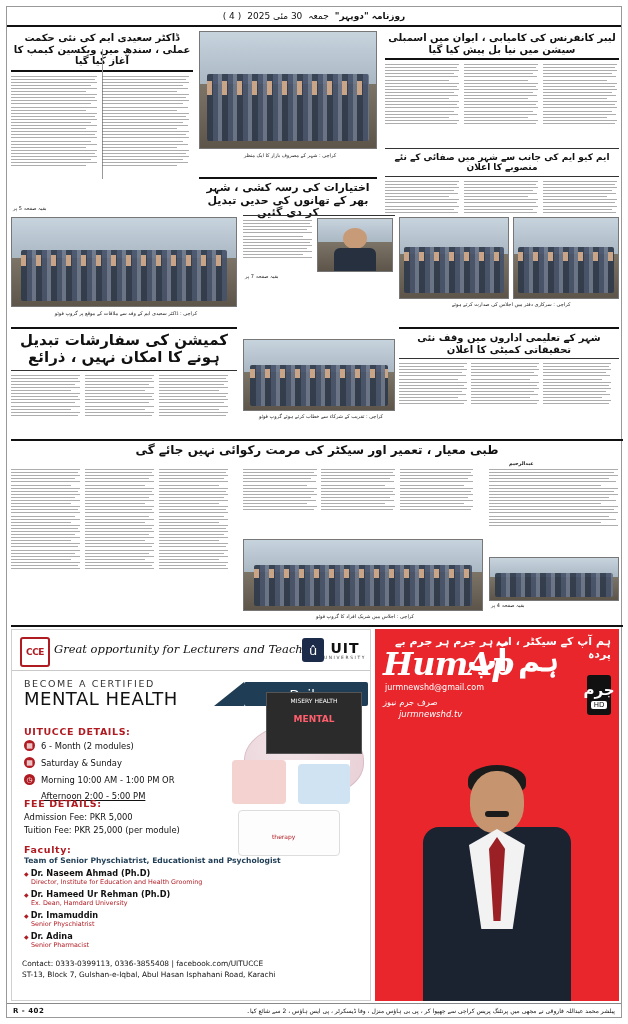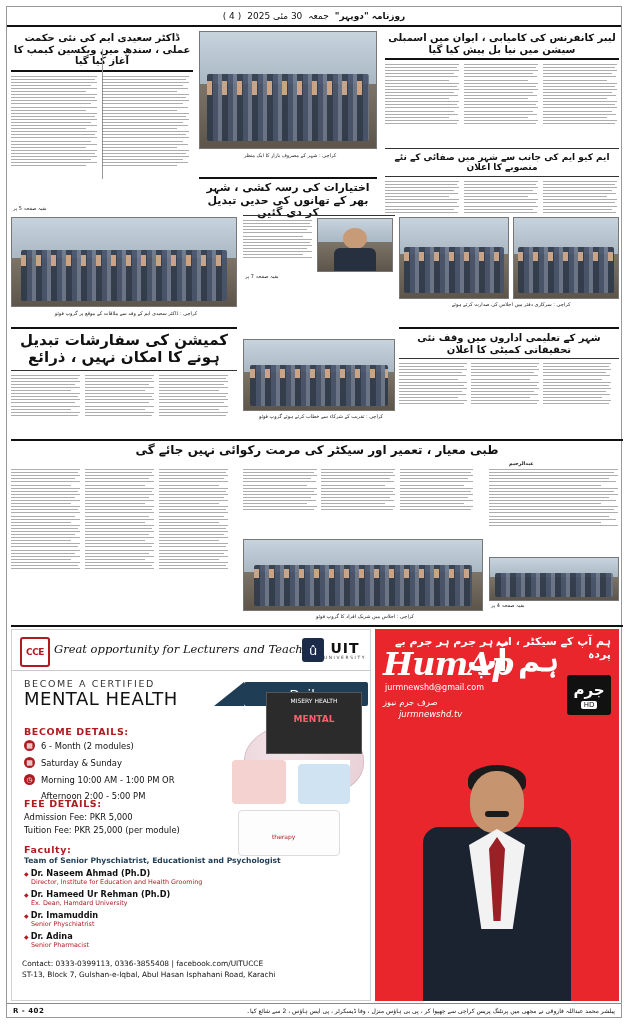--- a/index.html
+++ b/index.html
@@ -138,21 +138,21 @@
     position:absolute;left:8px;top:16px;font-size:32px;color:#fff;font-weight:bold;
     font-family:"DejaVu Serif",serif;font-style:italic;letter-spacing:-1px;
   }
   .humapUrduBig{
     position:absolute;right:60px;top:14px;font-size:30px;color:#fff;font-weight:bold;direction:rtl;
   }
   .mailTxt{position:absolute;left:10px;top:54px;font-size:8px;color:#fff;}
   .siteTxt{position:absolute;left:24px;top:80px;font-size:8.5px;color:#fff;font-style:italic;}
   .onlyTxt{position:absolute;left:8px;top:68px;font-size:8.5px;color:#fff;direction:rtl;}
   .jurmBadge{
-    position:absolute;right:8px;top:46px;width:44px;height:40px;background:#111;color:#fff;
+    position:absolute;right:8px;top:46px;width:24px;height:40px;background:#111;color:#fff;
     display:flex;flex-direction:column;align-items:center;justify-content:center;border-radius:3px;
   }
   .jurmBadge .j{font-size:15px;font-weight:bold;}
   .jurmBadge .hd{font-size:7px;background:#fff;color:#111;padding:0 3px;border-radius:2px;margin-top:2px;}
   .anchor{
     position:absolute;left:50%;transform:translateX(-50%);bottom:0;width:150px;height:236px;
   }
   .anchor .head{position:absolute;left:50%;transform:translateX(-50%);top:6px;width:54px;height:62px;
     background:#c79470;border-radius:48% 48% 44% 44%;}
   .anchor .hair{position:absolute;left:50%;transform:translateX(-50%);top:0;width:58px;height:30px;
@@ -775,35 +775,35 @@
       <div class="uitText">
         <b>UIT</b>
         <small>UNIVERSITY</small>
       </div>
       <div class="adDivider"></div>
 
       <div class="becomeTxt">BECOME A CERTIFIED</div>
       <div class="mentalTxt">MENTAL HEALTH</div>
       <div class="dailyTab">Daily</div>
 
-      <div class="progTitle">BECOME DETAILS:</div>
+      <div class="progTitle">UITUCCE DETAILS:</div>
       <div class="plist">
         <div class="pitem">
           <span class="bullet">▦</span>
           <span>6 - Month (2 modules)</span>
         </div>
         <div class="pitem">
           <span class="bullet">▦</span>
           <span>Saturday &amp; Sunday</span>
         </div>
         <div class="pitem">
           <span class="bullet">◷</span>
           <span>Morning 10:00 AM - 1:00 PM OR</span>
         </div>
-        <div class="pitem" style="padding-left:17px;">
+        <div class="pitem" style="padding-left:17px;text-decoration:underline;">
           <span>Afternoon 2:00 - 5:00 PM</span>
         </div>
       </div>
 
       <div class="feeTitle">FEE DETAILS:</div>
       <div class="feelist">
         <div>Admission Fee: PKR 5,000</div>
         <div>Tuition Fee: PKR 25,000 (per module)</div>
       </div>
 

